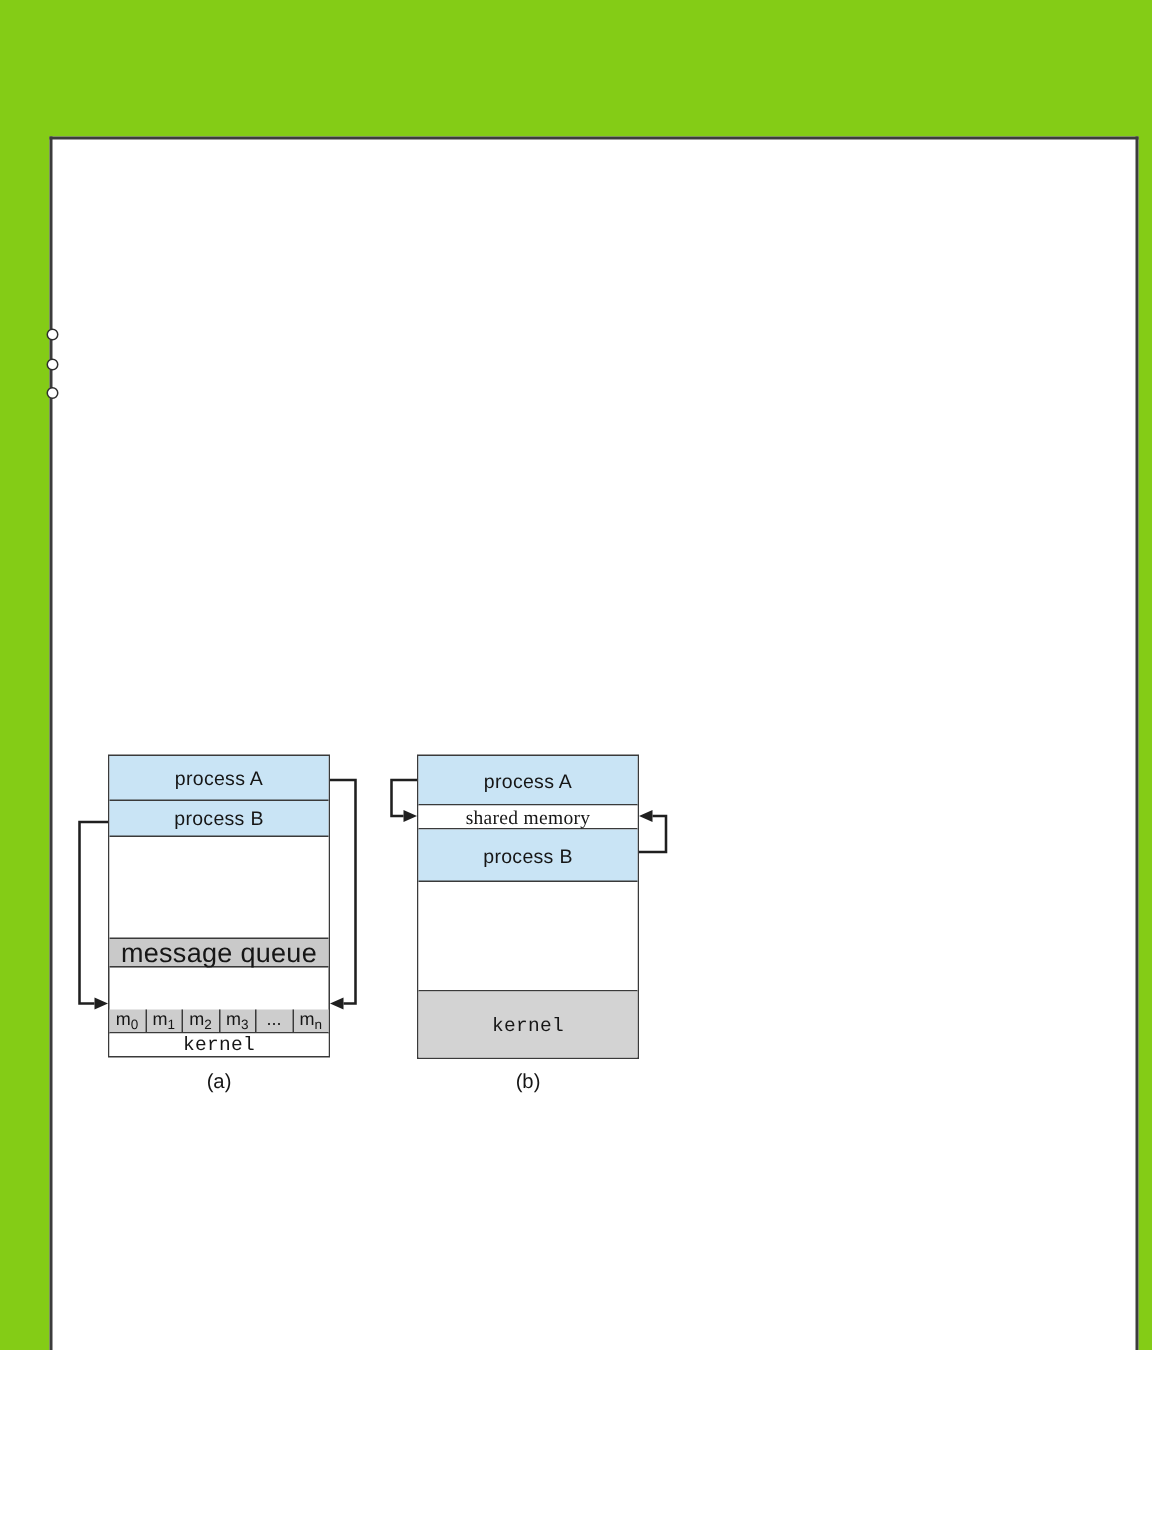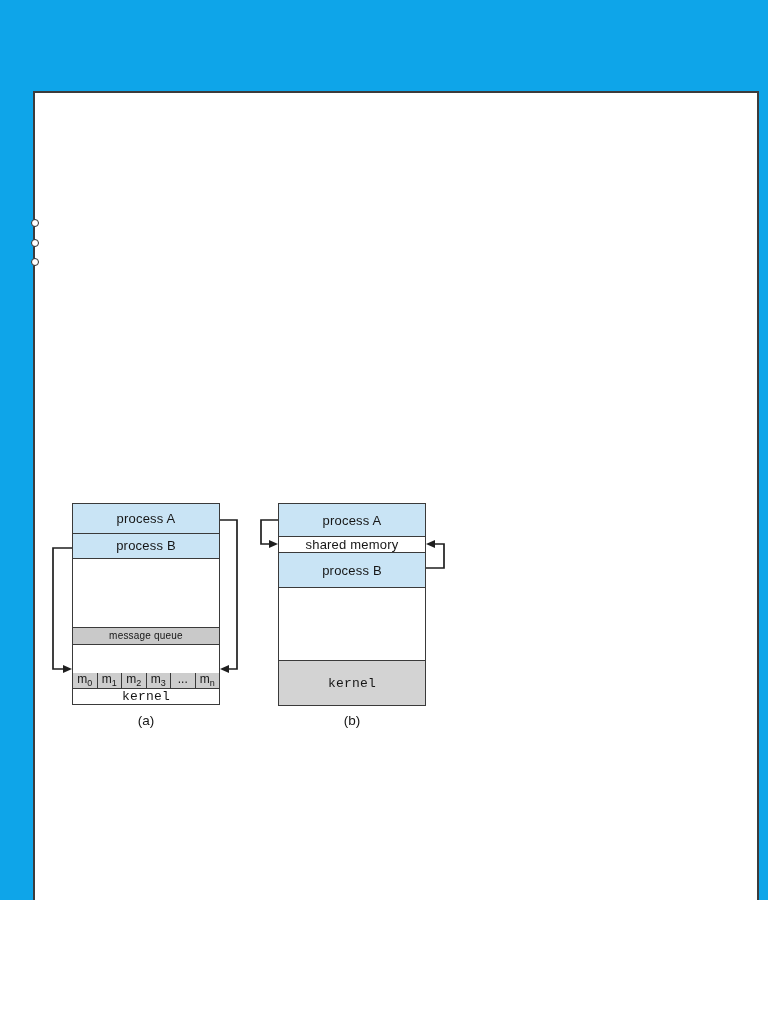--- a/index.html
+++ b/index.html
@@ -1,19 +1,19 @@
 <!DOCTYPE html>
 <html><head>
 <meta charset="utf-8">
 <style>
   * { margin:0; padding:0; box-sizing:border-box; }
   html,body { background:#ffffff; }
   body { font-family:"Liberation Sans","DejaVu Sans",sans-serif; color:#161616; }
 
-  .viewport { position:relative; width:768px; height:900px; background:#0ea5e9; overflow:hidden; }
+  .viewport { position:relative; width:768px; height:900px; background:#84cc16; overflow:hidden; }
 
   
   .page {
     position:absolute; left:33px; top:91px; width:726px; height:902px;
     background:#ffffff;
     border:2px solid #3c3c3c;
     border-bottom-color:#717171;
   }
   .page-bottom-ext { position:absolute; left:759px; top:991px; width:9px; height:2px; background:#7a7a7a; }
   .page-right-ext  { position:absolute; left:757px; top:993px; width:2px;  height:6px; background:#3c3c3c; }
@@ -36,23 +36,23 @@
 
   .band { display:flex; align-items:center; justify-content:center;
           font-size:13px; letter-spacing:.2px; border-bottom:1.5px solid #3a3a3a; }
   .band:last-child { border-bottom:none;font-family:Liberation Mono, monospace; }
   .blue   { background:#c9e4f5; }
   .grayband { background:#c9c9c9; }
   .whiteband { background:#ffffff; }
   .kernel-b  { background:#d3d3d3; }
 
   .pa-procA { height:33px; } .pa-procB { height:27px; } .pa-spacer { height:76px; }
-  .pa-queue { height:19px; font-size:10px; } .pa-cells { height:17px; } .pa-kernel { flex:1; }
+  .pa-queue { height:19px; font-size:18px; } .pa-cells { height:17px; } .pa-kernel { flex:1; }
 
-  .pb-procA { height:33px; } .pb-shared { height:16px; font-size:13px; }
+  .pb-procA { height:33px; } .pb-shared { height:16px; font-size:13px;font-family:Liberation Serif, serif; }
   .pb-procB { height:35px; } .pb-spacer { height:73px; } .pb-kernel { flex:1; }
 
   .cells { display:flex; flex-direction:row; align-items:stretch; border-bottom:1.5px solid #3a3a3a;margin-top:28px; }
   .cell {
     flex:1; display:flex; align-items:center; justify-content:center;
     background:#cdcdcd; border-left:1.5px solid #3a3a3a;
     font-size:12px; line-height:1;
   }
   .cell:first-child { border-left:none; }
   .cell .sub { font-size:9px; vertical-align:-3px; }

